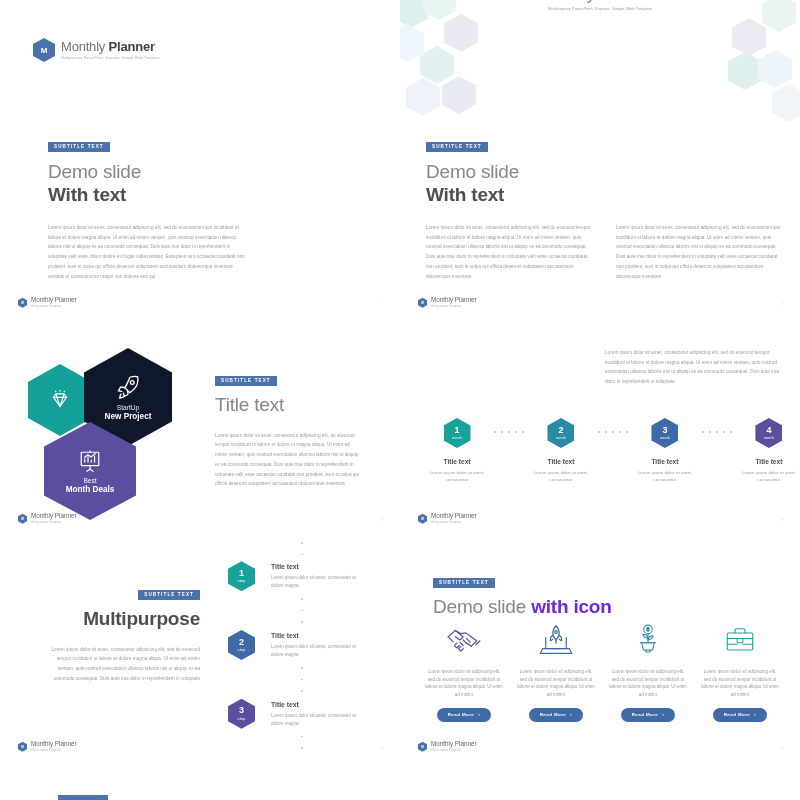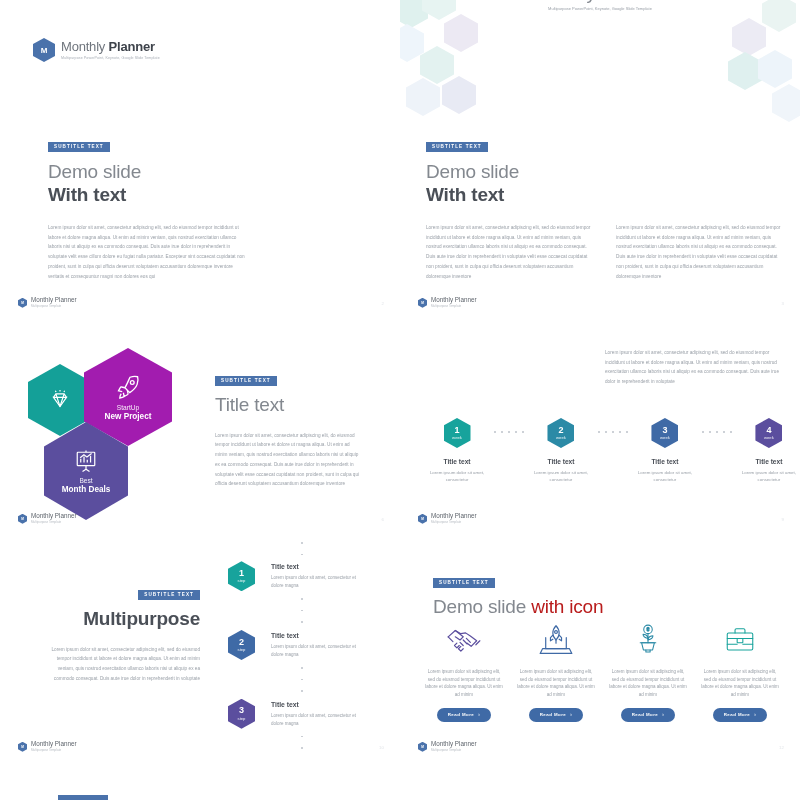--- a/index.html
+++ b/index.html
@@ -24,21 +24,21 @@
   .badge{
     display:inline-block;background:#4a72ab;color:#fff;
     font-size:4.6px;letter-spacing:1.1px;font-weight:700;
     padding:3px 6px 2.6px 6px;line-height:1;
   }
   
   .h-light{font-size:19px;font-weight:300;color:#83888f;line-height:1.18;letter-spacing:-.2px;}
   .h-bold{font-size:19px;font-weight:700;color:#4a4f57;line-height:1.18;letter-spacing:-.2px;}
   .h-row{font-size:19px;line-height:1.18;letter-spacing:-.2px;}
   .h-row .lt{font-weight:300;color:#83888f;}
-  .h-row .bd{font-weight:400;color:#b91c1c;}
+  .h-row .bd{font-weight:700;color:#6d28d9;}
 
   .body-txt{
     font-size:4.7px;line-height:2.07;color:#9aa0a8;font-weight:400;
   }
 
   
   .logo-wrap{display:flex;align-items:center;gap:6px;}
   .hexlogo{
     width:22px;height:24px;background:#4a72ab;
     clip-path:polygon(50% 0%,100% 25%,100% 75%,50% 100%,0% 75%,0% 25%);
@@ -231,33 +231,33 @@
 
       <div class="hx" style="left:0px;top:8px;width:64px;height:72px;background:#14a098;">
         <svg width="26" height="26" viewBox="0 0 24 24" fill="none" stroke="#ffffff" stroke-width="1.1">
           <path d="M6 9.5h12l-6 8.5-6-8.5z"></path>
             <path d="M6 9.5l2.2-3.2h7.6L18 9.5"></path>
             <path d="M8.2 6.3L12 18M15.8 6.3L12 18"></path>
           <path d="M12 4.1v-1.4M8.4 4.6l-.7-1.2M15.6 4.6l.7-1.2"></path>
         </svg>
       </div>
 
-      <div class="hx" style="left:56px;top:-8px;width:88px;height:98px;background:#a21caf;">
+      <div class="hx" style="left:56px;top:-8px;width:88px;height:98px;background:#0f172a;">
         <svg width="30" height="30" viewBox="0 0 24 24" fill="none" stroke="#ffffff" stroke-width="1.05" style="margin-bottom:2px">
           <path d="M13.6 4.2c3.4-1.2 6.1-.4 6.1-.4s.8 2.7-.4 6.1c-.9 2.5-3.6 5.1-5.9 6.6l-3.9-3.9c1.5-2.3 3.6-7.5 4.1-8.4z"></path>
           <circle cx="15.4" cy="8.4" r="1.5"></circle>
           <path d="M9.5 12.6L6.9 12c-.5-.1-.9.1-1.1.5l-1.4 2.6 3 .6"></path>
           <path d="M11.4 14.5l.6 2.6c.1.5-.1.9-.5 1.1l-2.6 1.4-.6-3"></path>
           <path d="M6.6 17.4c-.9.9-1.2 3.4-1.2 3.4s2.5-.3 3.4-1.2"></path>
         </svg>
         <div class="t1">StartUp</div>
         <div class="t2">New Project</div>
       </div>
 
-      <div class="hx" style="left:16px;top:66px;width:84px;height:98px;background:#5b4e9e;justify-content:center;">
+      <div class="hx" style="left:16px;top:66px;width:92px;height:98px;background:#5b4e9e;justify-content:center;">
         <svg width="28" height="28" viewBox="0 0 24 24" fill="none" stroke="#ffffff" stroke-width="1.05" style="margin-bottom:2px">
           <rect x="4.5" y="4.5" width="15" height="11.5" rx="0.6"></rect>
           <path d="M12 16v3M12 19l-3 2M12 19l3 2M12 4.5V3"></path>
           <path d="M7.5 13.2V10M10.3 13.2V8.2M13.1 13.2v-2.2M15.9 13.2V7.4"></path>
           <path d="M7 9.3l3.2-2.6 2.6 1.9 4-3.1"></path>
         </svg>
         <div class="t1">Best</div>
         <div class="t2">Month Deals</div>
       </div>
     </div>

